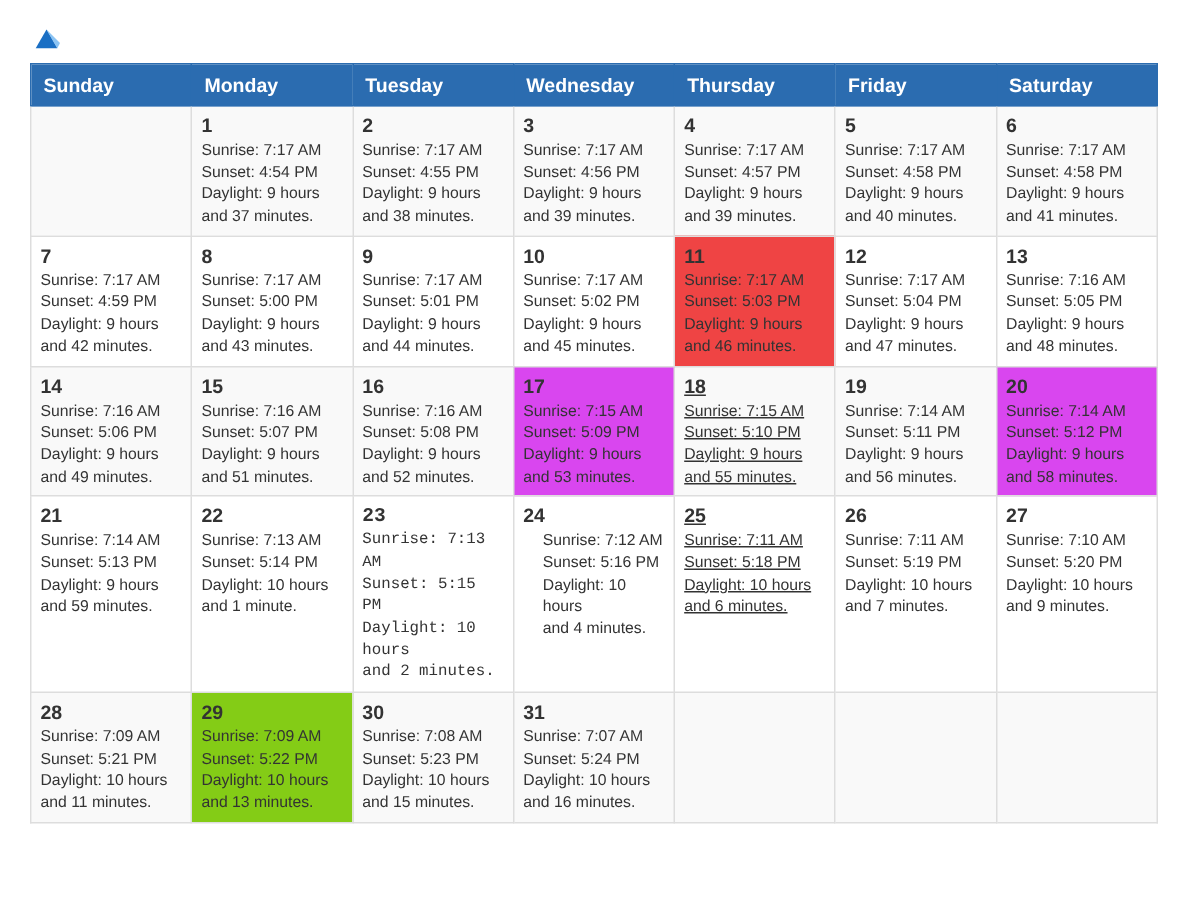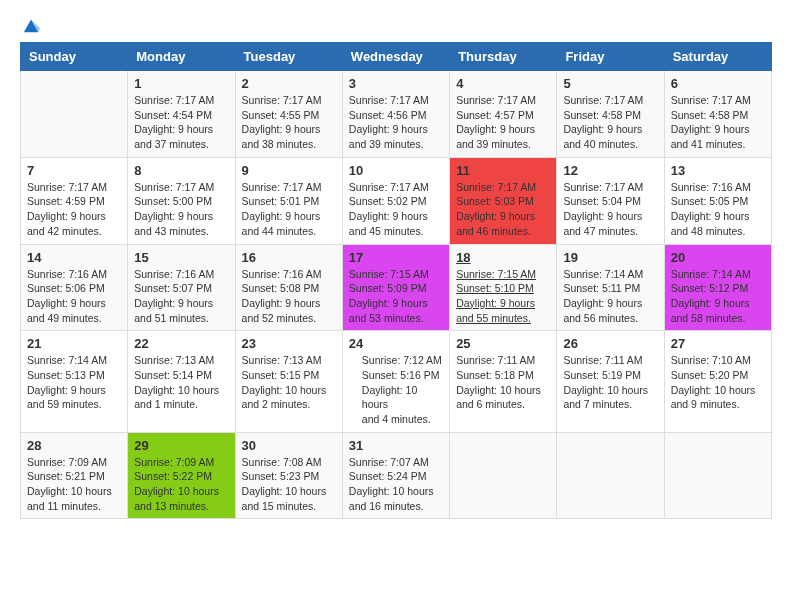--- a/index.html
+++ b/index.html
@@ -287,35 +287,35 @@
 Daylight: 9 hours
 and 59 minutes.</div>
         </td>
         <td style="background-color: rgb(255, 255, 255);">
           <span class="day-num">22</span>
           <div class="day-info" style="white-space: pre-line;">Sunrise: 7:13 AM
 Sunset: 5:14 PM
 Daylight: 10 hours
 and 1 minute.</div>
         </td>
-        <td style="background-color: rgb(255, 255, 255);">
+        <td style="background-color: rgb(255, 255, 255); font-family: Liberation Mono, monospace;">
           <span class="day-num">23</span>
           <div class="day-info" style="white-space: pre-line;">Sunrise: 7:13 AM
 Sunset: 5:15 PM
 Daylight: 10 hours
 and 2 minutes.</div>
         </td>
         <td style="background-color: rgb(255, 255, 255);">
           <span class="day-num">24</span>
           <div class="day-info" style="white-space: pre-line; margin-left: 13px;">Sunrise: 7:12 AM
 Sunset: 5:16 PM
 Daylight: 10 hours
 and 4 minutes.</div>
         </td>
-        <td style="background-color: rgb(255, 255, 255);">
+        <td style="background-color: rgb(255, 255, 255); text-decoration: underline;">
           <span class="day-num">25</span>
           <div class="day-info" style="white-space: pre-line;">Sunrise: 7:11 AM
 Sunset: 5:18 PM
 Daylight: 10 hours
 and 6 minutes.</div>
         </td>
         <td style="background-color: rgb(255, 255, 255);">
           <span class="day-num">26</span>
           <div class="day-info" style="white-space: pre-line;">Sunrise: 7:11 AM
 Sunset: 5:19 PM

